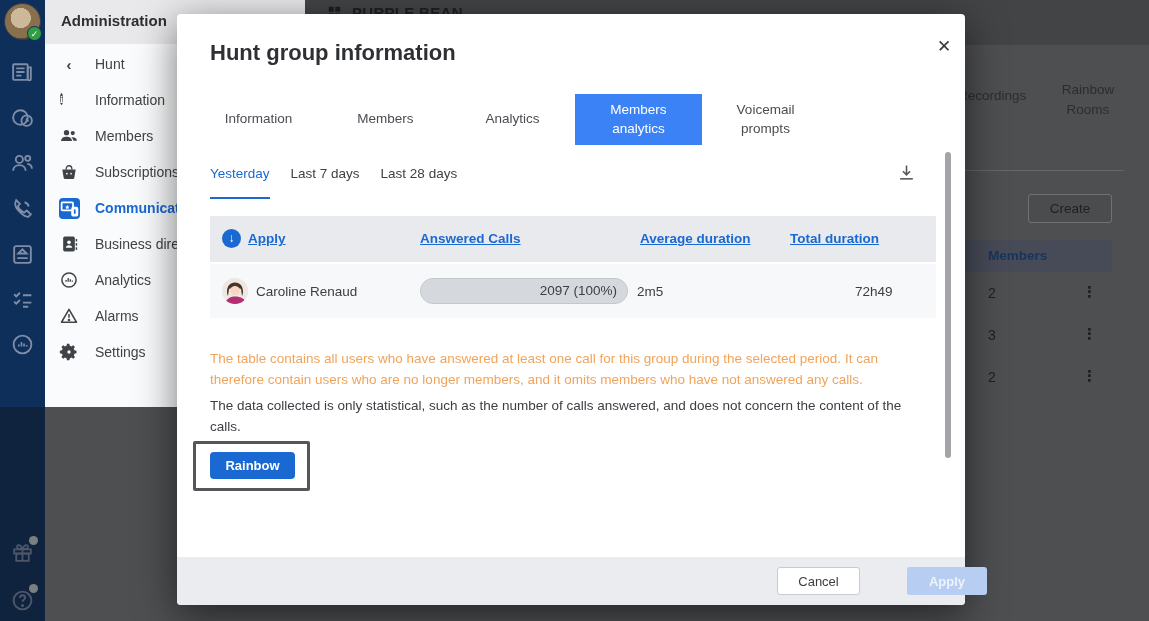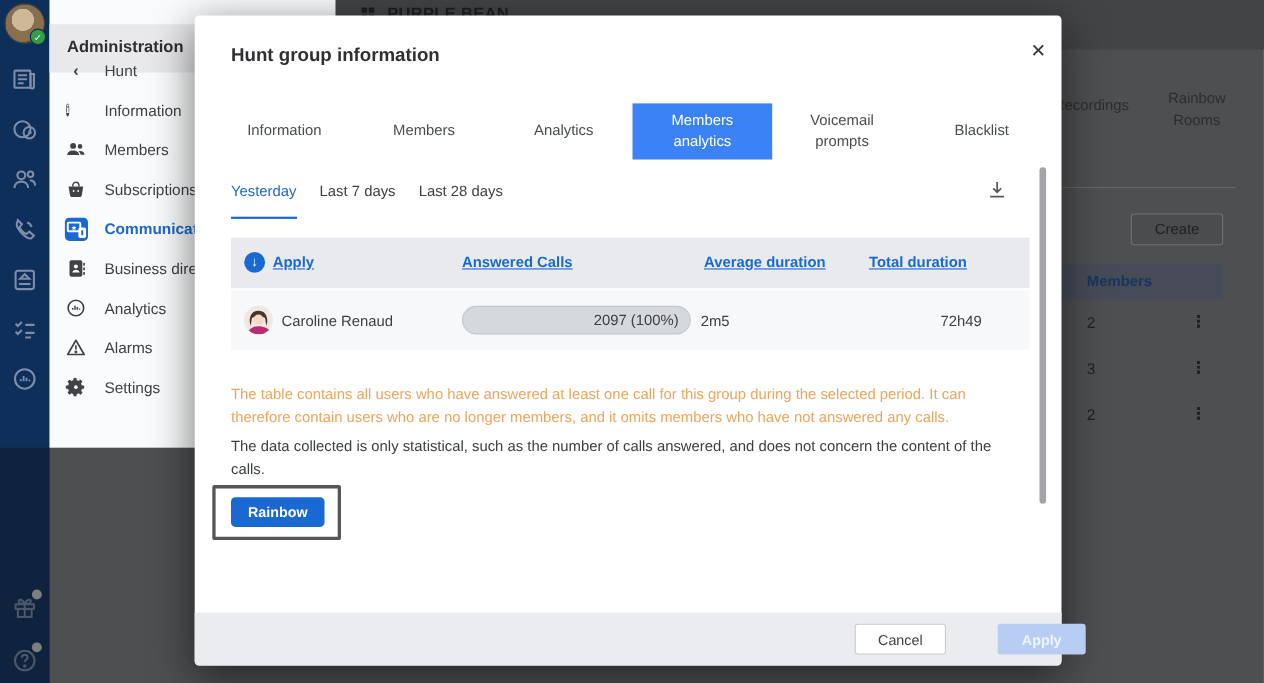--- a/index.html
+++ b/index.html
@@ -27,35 +27,35 @@
   .rail-ic svg { width:100%; height:100%; }
   #logo { position:absolute; left:4px; top:3px; width:37px; height:37px; border-radius:50%;
           background:radial-gradient(circle at 45% 40%, #cbb99a 0 35%, #8a6f4e 36% 70%, #5f4a33 71%); border:1px solid #3a3f4b; }
   #logo-badge { position:absolute; right:-2px; bottom:-2px; width:15px; height:15px; border-radius:50%;
           background:#2f9e44; color:#fff; font-size:9px; text-align:center; line-height:15px; border:1px solid #0e2f5a; }
   #rail-dim { left:0; top:407px; width:45px; height:214px; background:rgba(20,22,28,.45); }
   .dot-badge { position:absolute; right:-3px; top:-4px; width:9px; height:9px; border-radius:50%; background:#cfd6d2; }
 
   
   #sidebar { left:45px; top:0; width:260px; height:407px; background:#fafbfc; }
-  #sidebar-head { position:absolute; left:0; top:0; width:260px; height:44px; background:#e9e9eb;margin-top:22px; }
+  #sidebar-head { position:absolute; left:0; top:0; width:260px; height:44px; background:#e9e9eb; }
   #sidebar-title { position:absolute; left:16px; top:12px; font-size:15px; font-weight:bold; color:#2e2f31; }
   #side-items { position:absolute; left:0; top:46px; width:260px; }
   .side-item { position:relative; height:36px; display:flex; align-items:center; padding-left:14px; color:#3f4246; font-size:14px; white-space:nowrap; }
   .side-item .s-ic { width:20px; height:20px; margin-right:16px; flex:0 0 20px; color:#3f4246; }
   .side-item .s-ic svg { width:100%; height:100%; }
   .side-item.active { color:#1a68d2; font-weight:bold; }
   .comm-chip { width:21px; height:21px; border-radius:4px; background:#1a68d2; color:#fff; display:flex; align-items:center; justify-content:center; }
   .info-chip { width:17px; height:17px; margin:1px; border-radius:50%; background:#3a3d41; color:#fff; font-size:11px; font-weight:bold; text-align:center; line-height:17px; font-family:"Liberation Serif",serif; }
   #back-chev { font-size:15px; font-weight:bold; width:20px; margin-right:16px; color:#3f4246; text-align:center; }
 
   
   #modal { left:177px; top:14px; width:788px; height:591px; background:#fff; border-radius:4px;
            box-shadow:0 10px 40px rgba(0,0,0,.55); }
-  #modal-title { position:absolute; left:33px; top:26px; font-size:17px; font-weight:bold; color:#2f3033; }
+  #modal-title { position:absolute; left:33px; top:26px; font-size:22px; font-weight:bold; color:#2f3033; }
   #modal-close { position:absolute; left:756px; top:22px; font-size:17px; color:#37383b; width:22px; height:22px; text-align:center; line-height:22px; cursor:pointer; }
   .mtab { position:absolute; top:80px; width:127px; height:51px; display:flex; align-items:center; justify-content:center; text-align:center; font-size:13.5px; color:#4a4d52; line-height:1.35; padding:0 14px; }
   .mtab.active { background:#3b82f6; color:#fff; }
   #period-row { position:absolute; left:33px; top:152px; display:flex; gap:21px; font-size:13.5px; color:#3c3f44; }
   .period { padding-bottom:16px; }
   .period.active { color:#1a68d2; border-bottom:2px solid #1a68d2; }
   #dl-icon { position:absolute; left:720px; top:149px; width:19px; height:19px; color:#55585c; }
   #an-table { position:absolute; left:33px; top:202px; width:726px; }
   #an-head { position:relative; height:46px; background:#e9eaee; }
   #an-head .col { position:absolute; top:15px; font-size:13.5px; font-weight:bold; color:#1a68d2; text-decoration:underline; }
@@ -239,21 +239,20 @@
 
 <div class="abs" id="modal">
   <div id="modal-title">Hunt group information</div>
   <div id="modal-close">✕</div>
 
   <div class="mtab" style="left:18px">Information</div>
   <div class="mtab" style="left:145px">Members</div>
   <div class="mtab" style="left:272px">Analytics</div>
   <div class="mtab active" style="left:398px">Members analytics</div>
   <div class="mtab" style="left:525px">Voicemail prompts</div>
-  <div class="mtab" style="left:652px">Blacklist</div>
 
   <div id="period-row">
     <span class="period active">Yesterday</span>
     <span class="period">Last 7 days</span>
     <span class="period">Last 28 days</span>
   </div>
   <span id="dl-icon"><svg viewBox="0 0 24 24" fill="none" stroke="currentColor" stroke-width="2">
         <path d="M12 3v11M7.5 10.5L12 15l4.5-4.5"></path>
         <path d="M4 20h16"></path>
       </svg></span>

